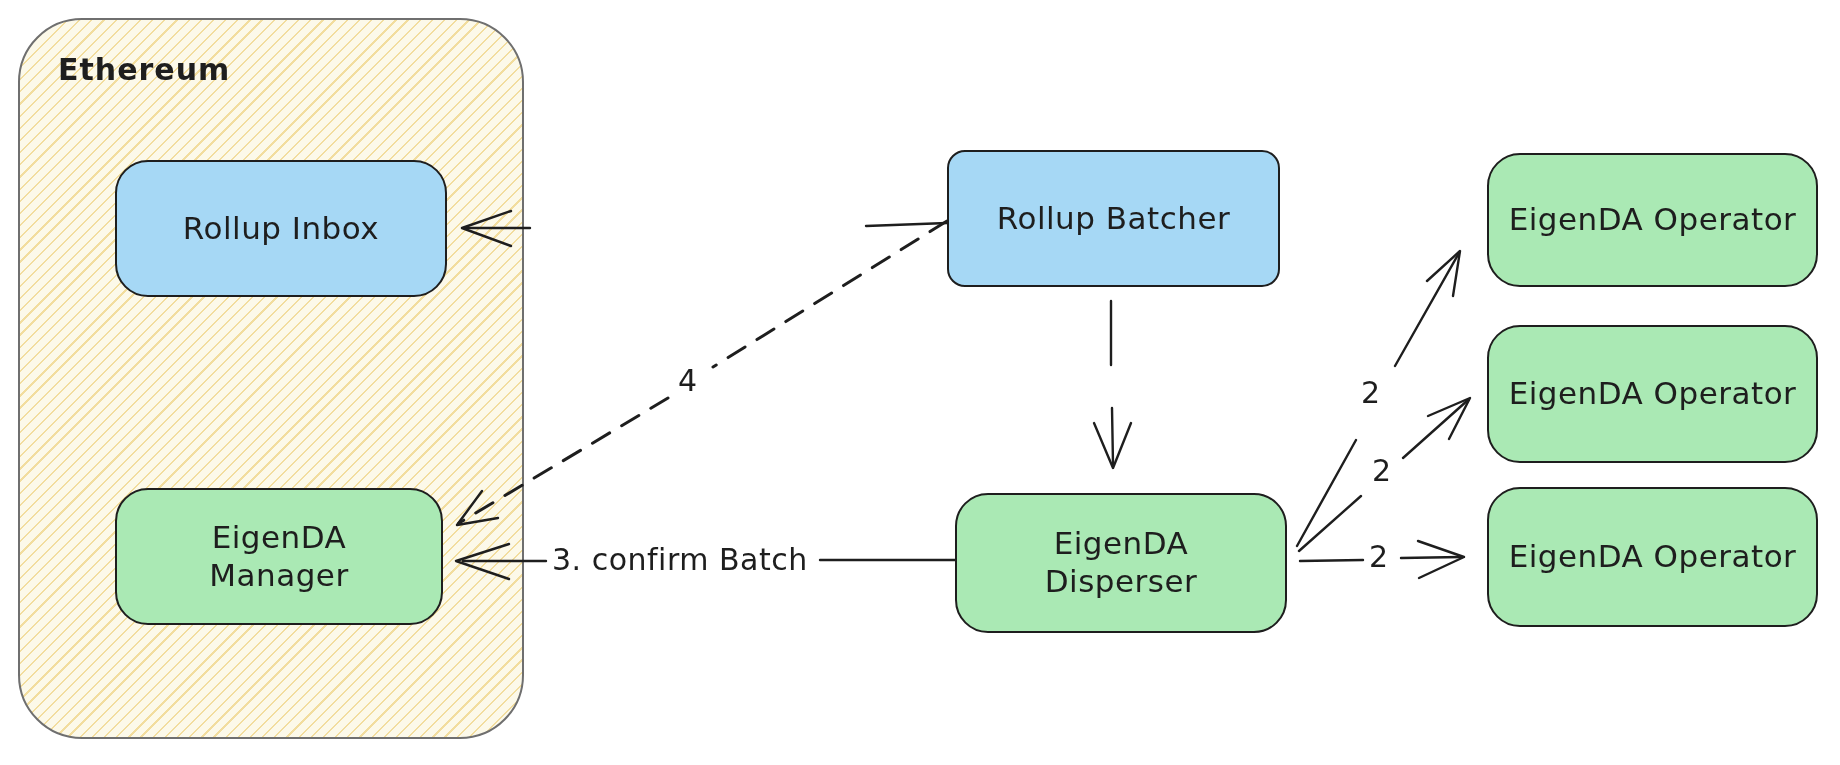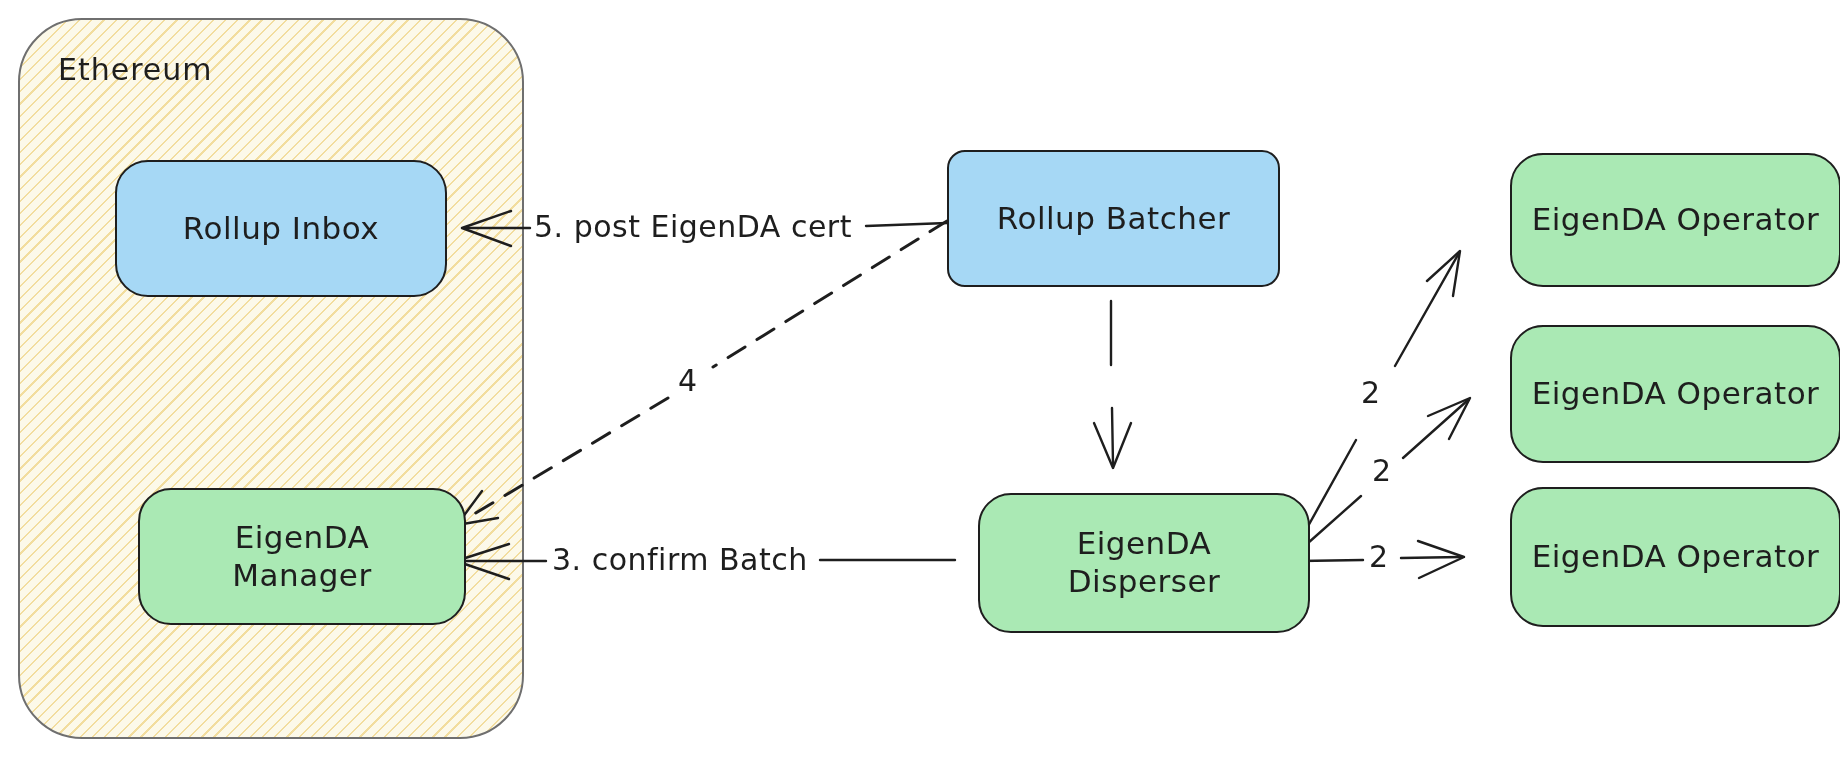--- a/index.html
+++ b/index.html
@@ -18,32 +18,32 @@
   .container-box{
     position:absolute;left:18px;top:18px;width:506px;height:721px;
     border:2px solid #6f6f6f;border-radius:64px;
     background:
       repeating-linear-gradient(135deg, rgba(242,221,158,0) 0px, rgba(242,221,158,0) 7px, #f2dd9e 7px, #f2dd9e 8.6px),
       #fcf9e9;
     box-sizing:border-box;
   }
   .container-label{
     position:absolute;left:38px;top:32px;
-    font-size:30px;font-weight:400;letter-spacing:1px;
+    font-size:30px;font-weight:700;letter-spacing:1px;
     white-space:nowrap;
   }
   .node{
     position:absolute;box-sizing:border-box;
     border:2.6px solid #1e1e1e;border-radius:33px;
     display:flex;align-items:center;justify-content:center;text-align:center;
     font-size:31px;letter-spacing:.5px;line-height:1.22;
     white-space:pre-line;
   }
   .node.blue{background:#a6d8f5;}
-  .node.green{background:#aae9b4;margin-left:23px;}
+  .node.green{background:#aae9b4;}
 
   .n-rollup-inbox{left:115px;top:160px;width:332px;height:137px;}
   .n-eigenda-manager{left:115px;top:488px;width:328px;height:137px;}
   .n-rollup-batcher{left:947px;top:150px;width:333px;height:137px;border-radius:18px;}
   .n-eigenda-disperser{left:955px;top:493px;width:332px;height:140px;}
   .n-operator-top{left:1487px;top:153px;width:331px;height:134px;}
   .n-operator-middle{left:1487px;top:325px;width:331px;height:138px;}
   .n-operator-bottom{left:1487px;top:487px;width:331px;height:140px;}
 
   .edge-label{
@@ -135,20 +135,19 @@
   </div>
 
   <div class="node green n-operator-middle">
     <span>EigenDA Operator</span>
   </div>
 
   <div class="node green n-operator-bottom">
     <span>EigenDA Operator</span>
   </div>
 
-  <div class="edge-label l-post-cert">5. post EigenDA cert</div>
   <div class="edge-label l-four">4</div>
   <div class="edge-label l-confirm">3. confirm Batch</div>
   <div class="edge-label l-two-top">2</div>
   <div class="edge-label l-two-middle">2</div>
   <div class="edge-label l-two-bottom">2</div>
 
 </div>
 
 </body></html>

